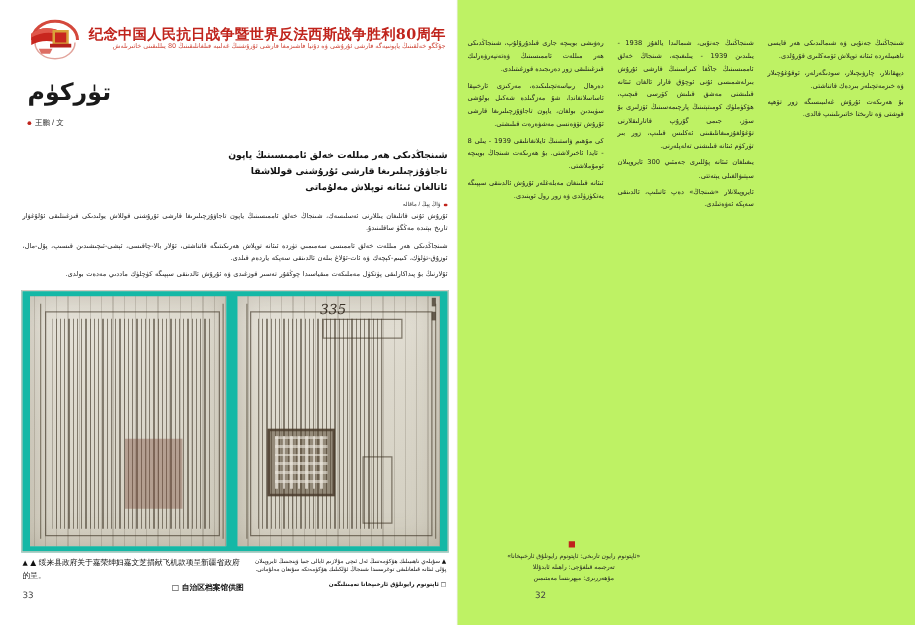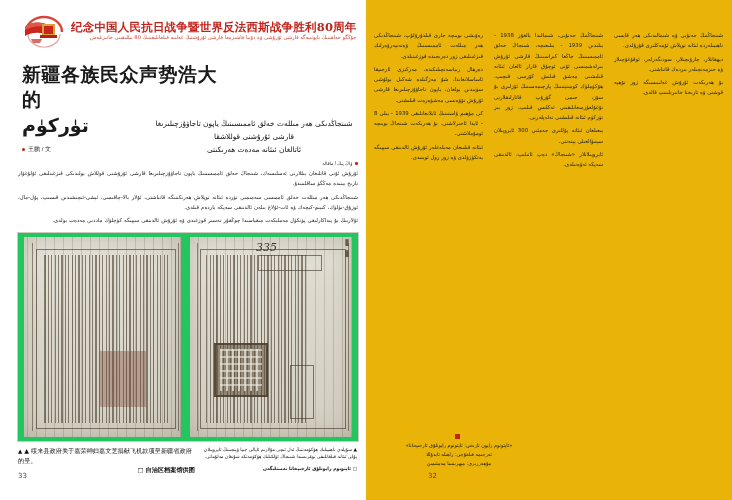--- a/index.html
+++ b/index.html
@@ -20,21 +20,21 @@
     position:relative;
     width:366px;height:500px;
     box-sizing:border-box;
     padding:16px;
     background:#ffffff;
   }
   .page-right{
     position:relative;
     width:366px;height:500px;
     box-sizing:border-box;
-    background:#eab308;
+    background:#bef264;
     direction:rtl;
   }
   .gutter{
     position:absolute;left:365px;top:0;width:2px;height:500px;
     background:linear-gradient(to right,#fbfbfb,#f0f0f0,#fbfbfb);
   }
 
   
   .banner{
     position:absolute;left:22px;top:14px;
@@ -88,22 +88,21 @@
   }
 
   
   .ug-title-block{
     position:absolute;left:150px;top:118px;width:208px;
     direction:rtl;text-align:right;
   }
   .ug-title{
     font-size:7.4px;color:#111;line-height:1.75;
     font-family:"DejaVu Sans",sans-serif;
-    font-weight:normal;
-    text-align:center;
+    font-weight:bold;
   }
   .ug-byline{
     margin-top:4px;font-size:4.6px;color:#333;
     display:flex;align-items:center;gap:3px;justify-content:flex-start;
     direction:rtl;
   }
   .ug-byline .dot{
     width:2.6px;height:2.6px;border-radius:50%;
     background:#c0241c;display:inline-block;
   }
@@ -118,21 +117,21 @@
   .ug-body p{margin:0 0 3px 0;}
 
   .left-col-body{
     position:absolute;left:18px;top:168px;width:340px;
   }
 
   
   .doc-photo{
     position:absolute;left:17px;top:232px;
     width:340px;height:208px;
-    background:#22c55e;
+    background:#14b8a6;
     overflow:hidden;
     border:1px solid #cfcbc2;
     text-align:center;
   }
   .doc-inner{position:absolute;inset:0;}
   .paper{
     position:absolute;top:4px;height:200px;
     background:linear-gradient(160deg,#e8e5dc 0%,#ddd9cd 40%,#d2cec0 100%);
     box-shadow:inset 0 0 24px rgba(120,110,90,.35);
   }
@@ -259,31 +258,30 @@
           <path d="M9 25 L20 25 L18 29 L11 29 Z" fill="#d4483c" opacity=".8"></path>
         </svg>
       </div>
       <div class="banner-text-wrap">
         <div class="banner-cn">纪念中国人民抗日战争暨世界反法西斯战争胜利80周年</div>
         <div class="banner-ug">جۇڭگو خەلقىنىڭ ياپونىيەگە قارشى ئۇرۇشى ۋە دۇنيا فاشىزمغا قارشى ئۇرۇشنىڭ غەلىبە قىلغانلىقىنىڭ 80 يىللىقىنى خاتىرىلەش</div>
       </div>
     </div>
 
     <div class="title-block">
-      <div class="title-cn">新疆各族民众声势浩大的</div>
       <div class="title-cn">تۈركۈم</div>
       <div class="byline">
         <span class="dot"></span>
         <span>王鹏 / 文</span>
       </div>
     </div>
 
     <div class="ug-title-block">
       <div class="ug-title">شىنجاڭدىكى ھەر مىللەت خەلق ئاممىسىنىڭ ياپون تاجاۋۇزچىلىرىغا قارشى ئۇرۇشنى قوللاشقا</div>
-      <div class="ug-title">ئاتالغان ئىئانە مەدەت ھەرىكىتى</div>
+      <div class="ug-title">ئاتالغان ئىئانە توپلاش مەلۇماتى</div>
       <div class="ug-byline">
         <span class="dot"></span>
         <span>ۋاڭ پېڭ / ماقالە</span>
       </div>
     </div>
 
     <div class="left-col-body ug-body">
       <p>ئۇرۇش ئۇنى قاتلىغان يىللارنى ئەسلىسەك، شىنجاڭ خەلق ئاممىسىنىڭ ياپون تاجاۋۇزچىلىرىغا قارشى ئۇرۇشنى قوللاش يولىدىكى قىزغىنلىقى ئۇلۇغۋار تارىخ بېتىدە مەڭگۈ ساقلىنىدۇ.</p>
       <p>شىنجاڭدىكى ھەر مىللەت خەلق ئاممىسى سەمىمىي تۈردە ئىئانە توپلاش ھەرىكىتىگە قاتناشتى، ئۇلار بالا-چاقىسى، ئېشى-ئىچىشىدىن قىسىپ، پۇل-مال، ئوزۇق-تۈلۈك، كىيىم-كېچەك ۋە ئات-ئۇلاغ بىلەن ئالدىنقى سەپكە ياردەم قىلدى.</p>
       <p>ئۇلارنىڭ بۇ پىداكارلىقى پۈتكۈل مەملىكەت مىقياسىدا چوڭقۇر تەسىر قوزغىدى ۋە ئۇرۇش ئالدىنقى سېپىگە كۈچلۈك ماددىي مەدەت بولدى.</p>

